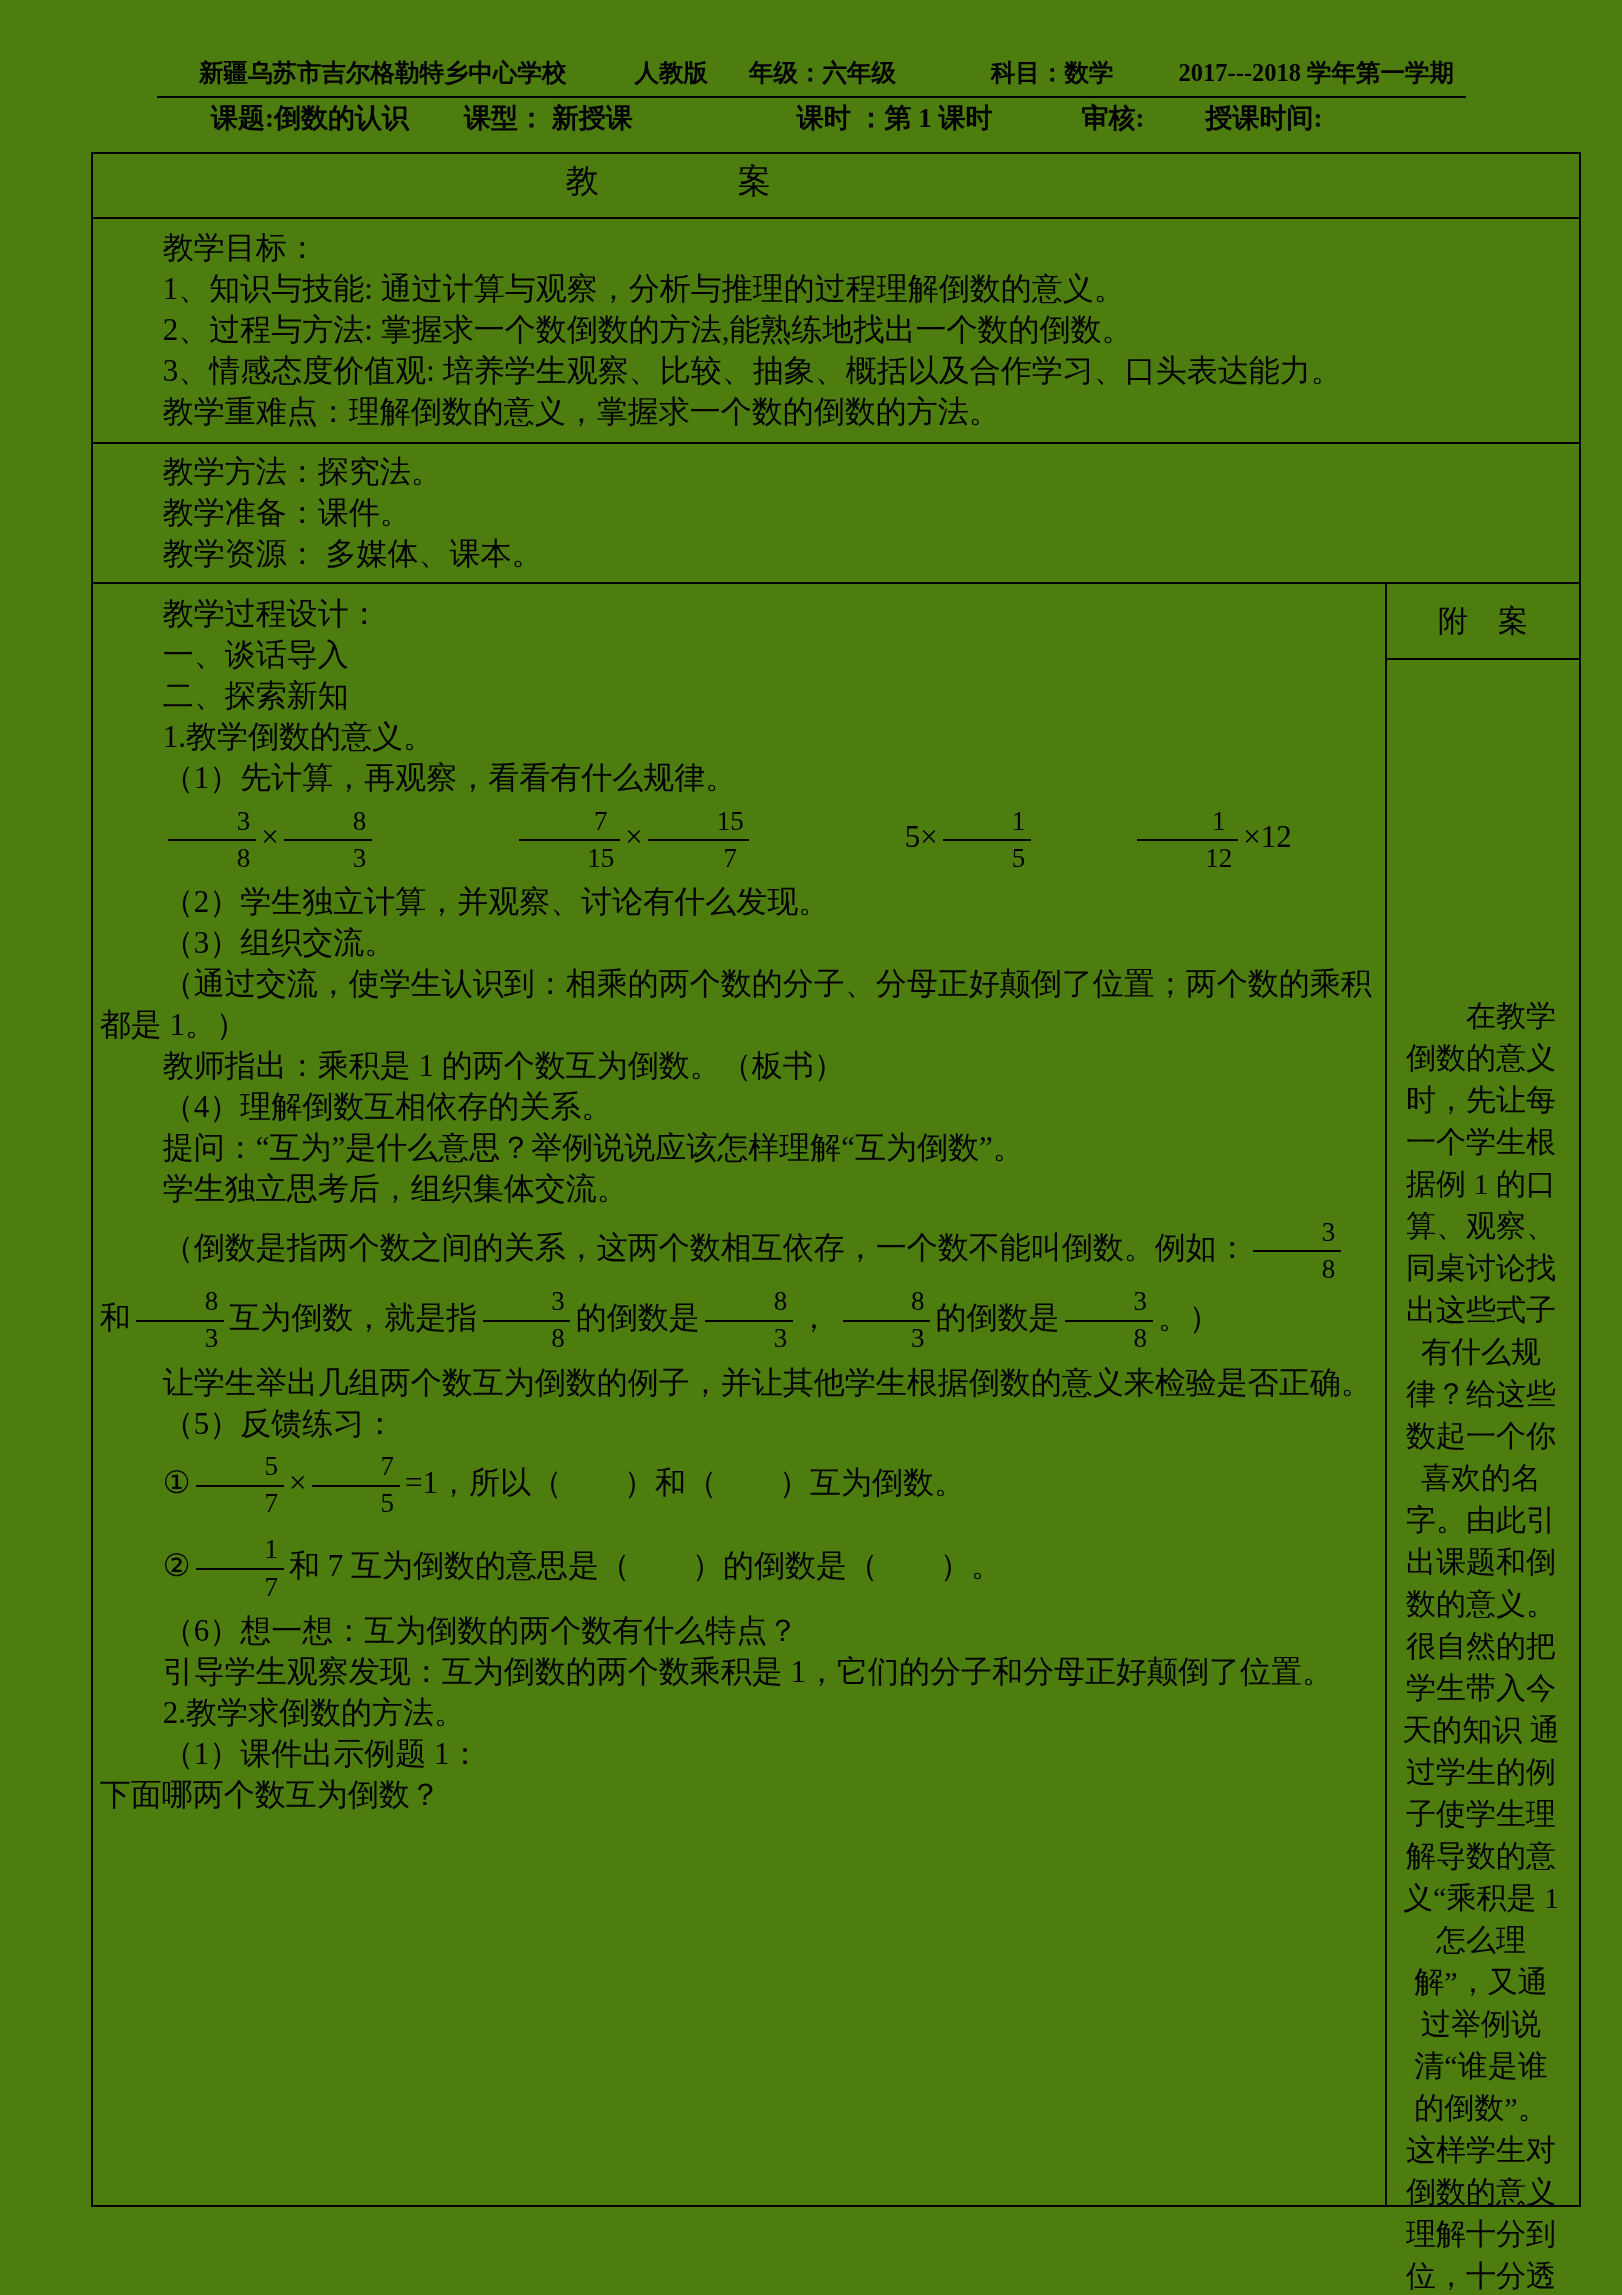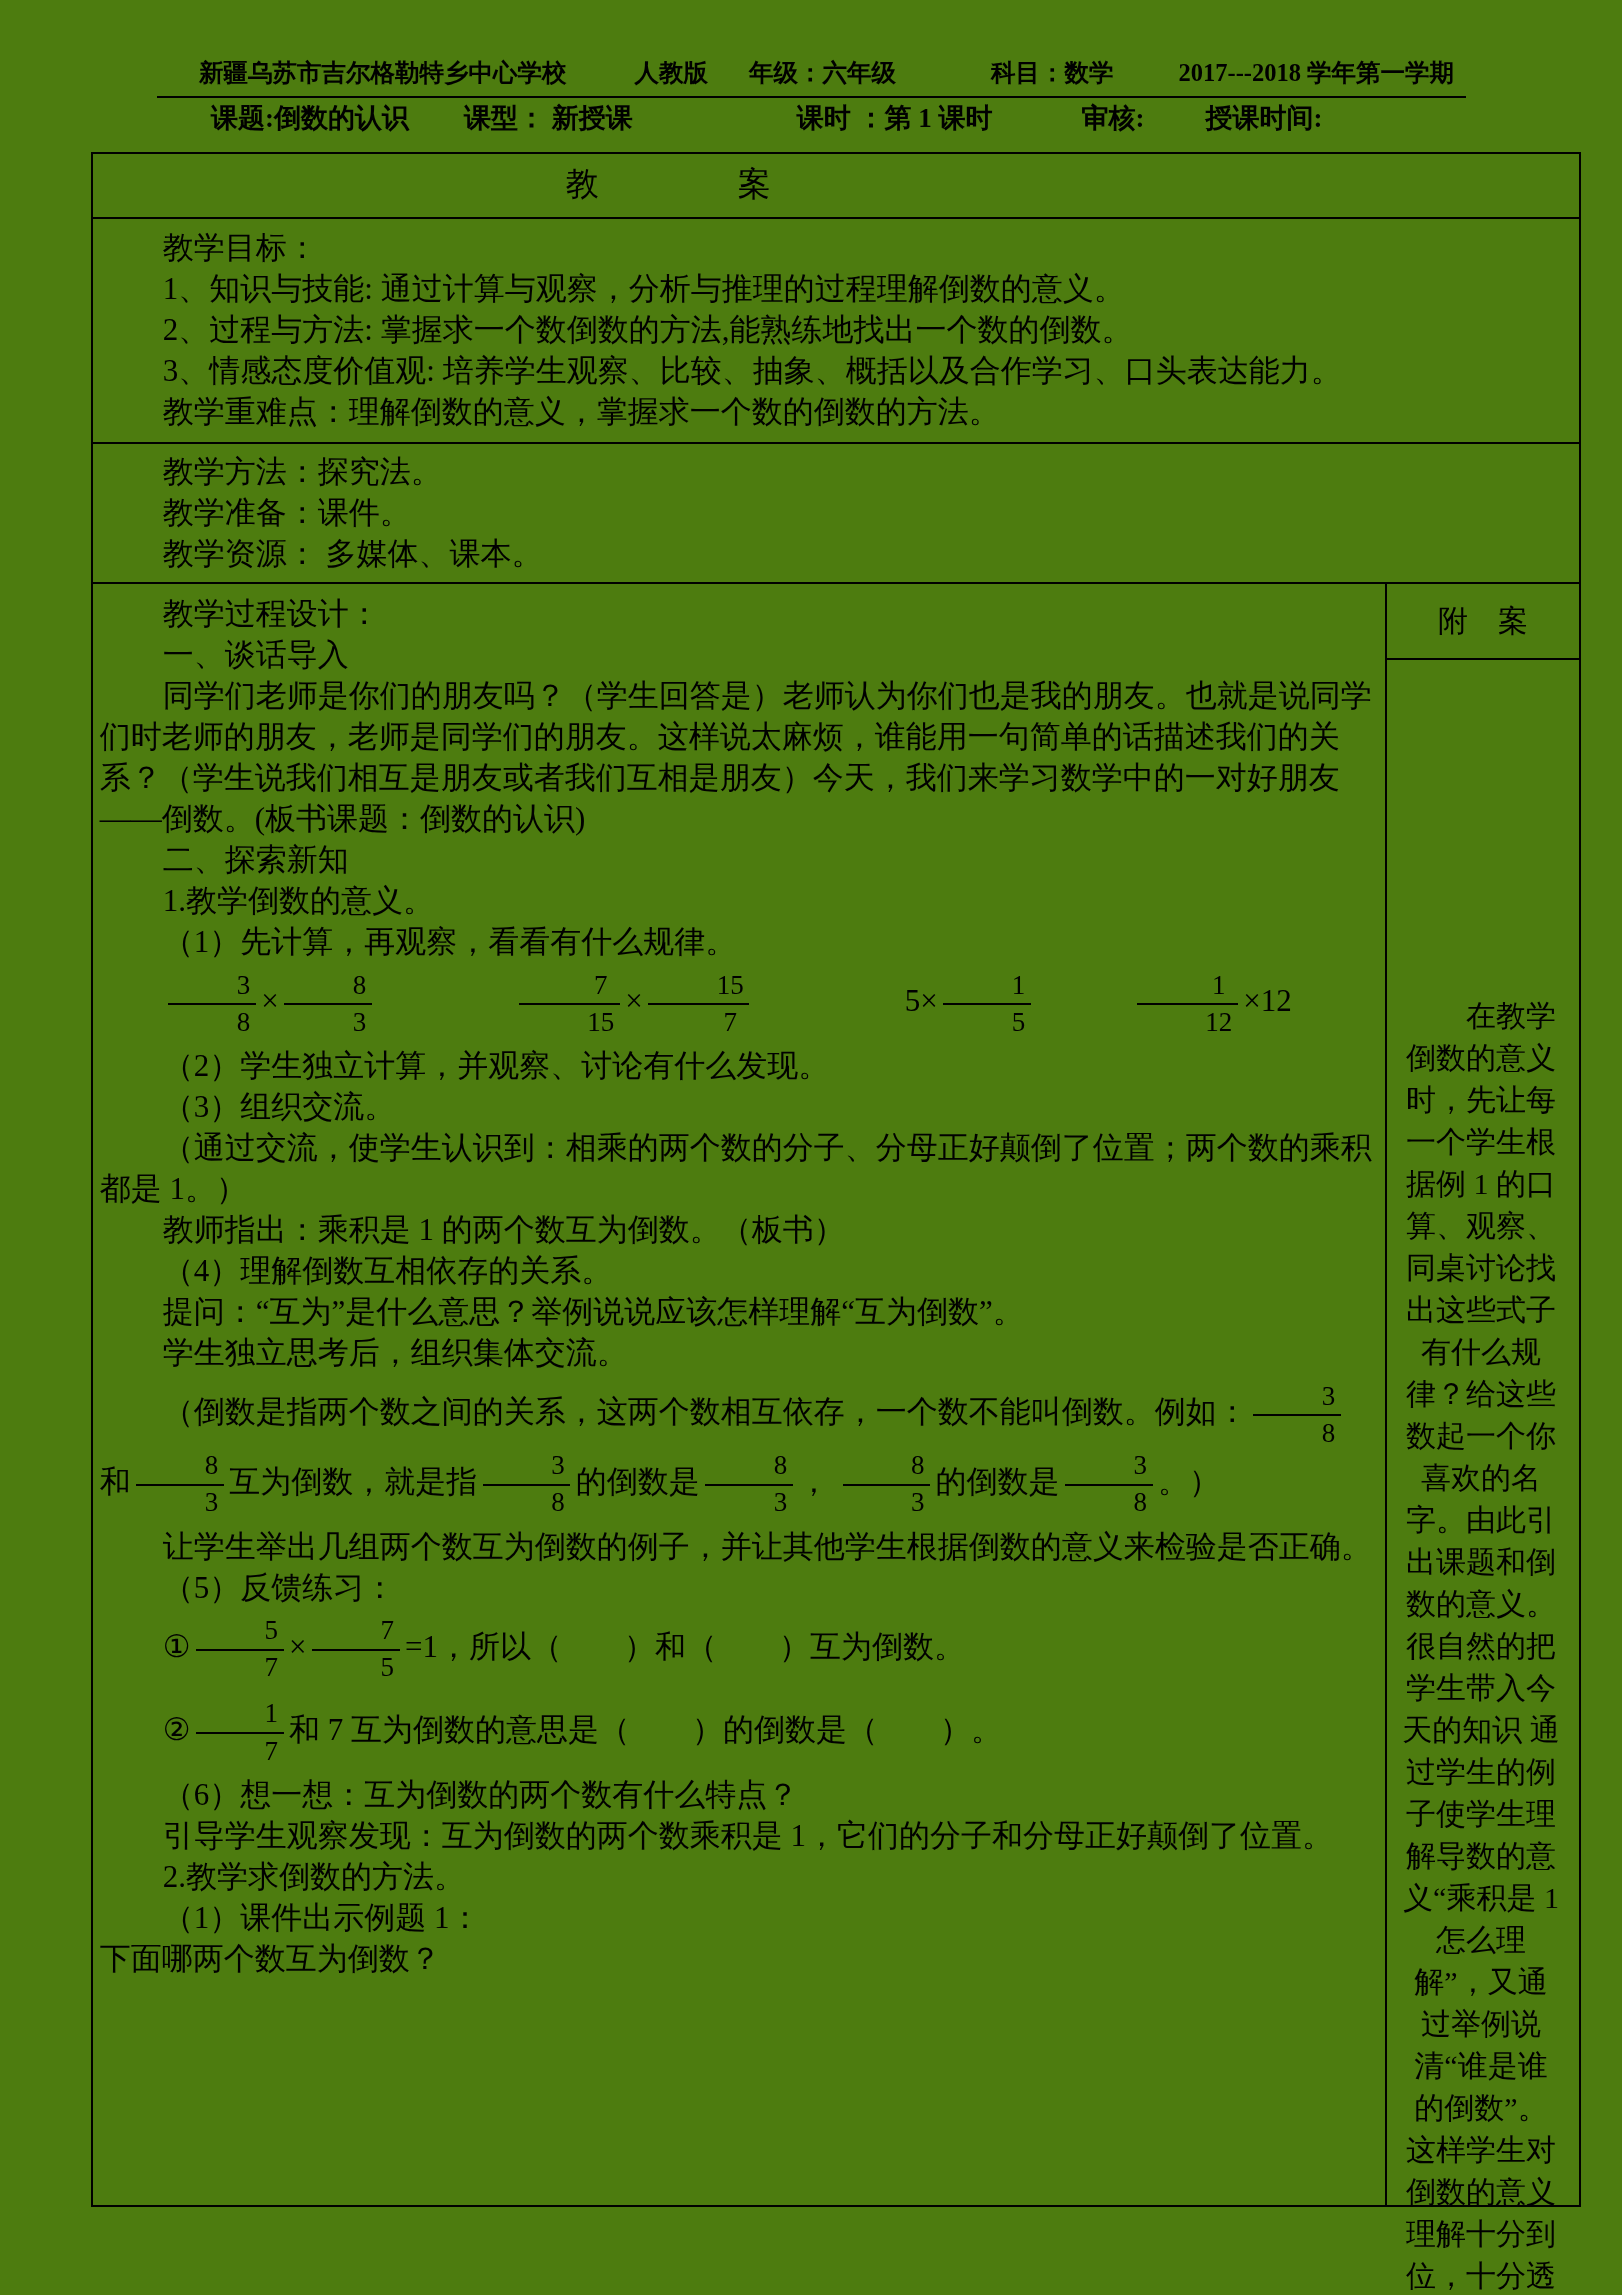--- a/index.html
+++ b/index.html
@@ -58,20 +58,21 @@
   .row { border-top: 2px solid #000; }
   .row:first-child { border-top: none; }
 
   .title-row {
     height: 63px;
     line-height: 60px;
     text-align: center;
     padding-right: 334px;
     font-size: 33px;
     letter-spacing: 1.4px;
+    font-family: Liberation Mono, monospace;
   }
 
   .obj-row { padding: 8.2px 6.8px 9.5px 6.8px; }
   .met-row { padding: 6.8px 6.8px 8.2px 6.8px; }
   .obj-row p, .met-row p { line-height: 41px; }
 
   .ind { text-indent: 63px; }
   p { line-height: 41px; }
 
   .main-row { display: flex; height: 1623px; }
@@ -161,21 +162,20 @@
       <p class="ind">教学方法：探究法。</p>
       <p class="ind">教学准备：课件。</p>
       <p class="ind">教学资源：  多媒体、课本。</p>
     </div>
 
     <div class="row main-row">
 
       <div class="left-col">
         <p class="ind">教学过程设计：</p>
         <p class="ind">一、谈话导入</p>
-        <p class="ind">同学们老师是你们的朋友吗？（学生回答是）老师认为你们也是我的朋友。也就是说同学们时老师的朋友，老师是同学们的朋友。这样说太麻烦，谁能用一句简单的话描述我们的关系？（学生说我们相互是朋友或者我们互相是朋友）今天，我们来学习数学中的一对好朋友——倒数。(板书课题：倒数的认识)</p>
         <p class="ind">二、探索新知</p>
         <p class="ind">1.教学倒数的意义。</p>
         <p class="ind">（1）先计算，再观察，看看有什么规律。</p>
         <p class="ind math"><span class="frac"><span class="num">3</span><span class="den">8</span></span>×<span class="frac"><span class="num">8</span><span class="den">3</span></span><span class="gap" style="width: 136px;"></span><span class="frac"><span class="num">7</span><span class="den">15</span></span>×<span class="frac"><span class="num">15</span><span class="den">7</span></span><span class="gap" style="width: 150px;"></span>5×<span class="frac"><span class="num">1</span><span class="den">5</span></span><span class="gap" style="width: 95px;"></span><span class="frac"><span class="num">1</span><span class="den">12</span></span>×12</p>
         <p class="ind">（2）学生独立计算，并观察、讨论有什么发现。</p>
         <p class="ind">（3）组织交流。</p>
         <p class="ind">（通过交流，使学生认识到：相乘的两个数的分子、分母正好颠倒了位置；两个数的乘积都是 1。）</p>
         <p class="ind">教师指出：乘积是 1 的两个数互为倒数。（板书）</p>
         <p class="ind">（4）理解倒数互相依存的关系。</p>
         <p class="ind">提问：“互为”是什么意思？举例说说应该怎样理解“互为倒数”。</p>

